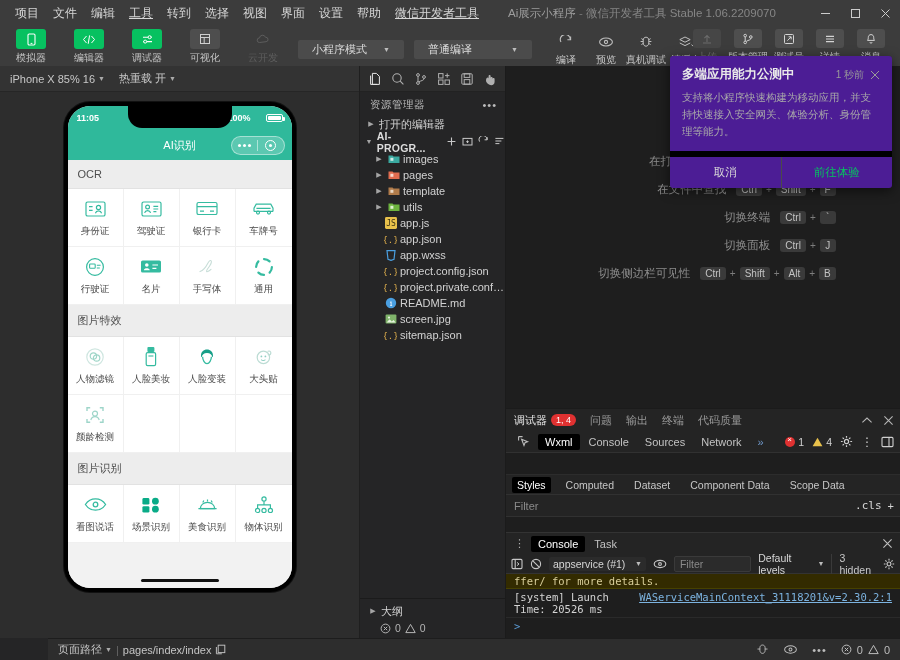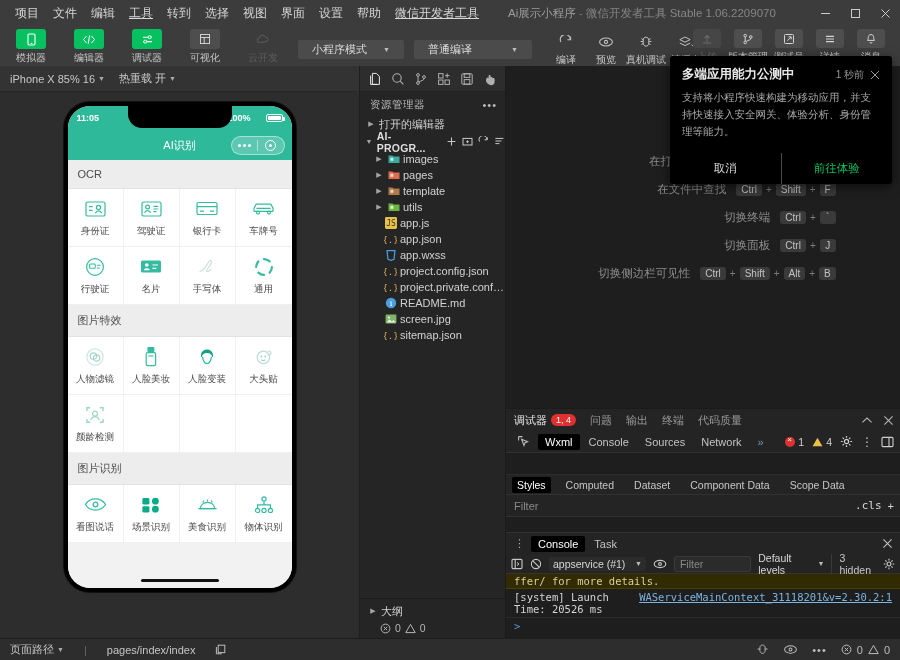--- a/index.html
+++ b/index.html
@@ -168,36 +168,36 @@
   .con-filter { background: #2b2b2b; border: 1px solid #3a3a3a; border-radius: 2px; font-size: 10.5px; color: #8a8a8a; padding: 1px 5px; width: 84px; }
   .lvl { font-size: 10.5px; color: #d6d6d6; display: flex; align-items: center; gap: 3px; }
   .hidden-cnt { font-size: 10.5px; color: #c8c8c8; border-left: 1px solid #3a3a3a; padding-left: 7px; }
   .con-body { flex: 1 1 auto; overflow: hidden; font-family: "DejaVu Sans Mono", monospace; font-size: 10.5px; }
   .con-warn { background: #332b00; border-bottom: 1px solid #474100; color: #d9cf9a; padding: 1px 8px; }
   .con-line { display: flex; justify-content: space-between; padding: 2px 8px; color: #d4d4d4; border-bottom: 1px solid #2a2a2a; }
   .con-line .link { color: #7cb3e0; text-decoration: underline; }
   .con-prompt { padding: 2px 8px; color: #5b9bd5; }
 
   
-  .statusbar-bottom { height: 22px; flex: 0 0 22px; background: #2d2d2d; display: flex; align-items: center; padding: 0 10px; gap: 20px; font-size: 11px; color: #c5c5c5; border-top: 1px solid #1d1d1d; }
+  .statusbar-bottom { height: 22px; flex: 0 0 22px; background: #2d2d2d; display: flex; align-items: center; padding: 0 10px; gap: 4px; font-size: 11px; color: #c5c5c5; border-top: 1px solid #1d1d1d; margin-left: 48px; }
   .sbsep { color: #666; }
   .sb-right { margin-left: auto; display: flex; align-items: center; gap: 14px; }
   .sb-icons { display: flex; align-items: center; gap: 14px; color: #bdbdbd; }
 
   
   .notif {
-    position: absolute; right: 8px; top: 56px; width: 222px; background: #000000;
+    position: absolute; right: 8px; top: 56px; width: 222px; background: #4c1d95;
     border-radius: 3px; box-shadow: 0 3px 12px rgba(0,0,0,0.55); z-index: 50; overflow: hidden;
   }
   .notif-head { display: flex; align-items: center; padding: 10px 12px 2px 12px; }
   .notif-title { font-size: 12.5px; color: #e9e9e9; font-weight: bold; flex: 1; }
   .notif-time { font-size: 10px; color: #9a9a9a; margin-right: 6px; }
   .notif-x { color: #9a9a9a; font-size: 12px; }
   .notif-body { padding: 4px 12px 12px 12px; font-size: 10.5px; color: #a9a9a9; line-height: 1.6; }
-  .notif-actions { display: flex; border-top: 2px solid #000000; }
+  .notif-actions { display: flex; border-top: 6px solid #000000; }
   .notif-btn { flex: 1; text-align: center; padding: 8px 0; font-size: 11.5px; color: #d8d8d8; }
   .notif-btn.primary { color: #07c160; border-left: 1px solid #4a4a4a; }
 
   svg { display: block; }
 </style>
 </head>
 <body>
 
 <div class="app">
 

